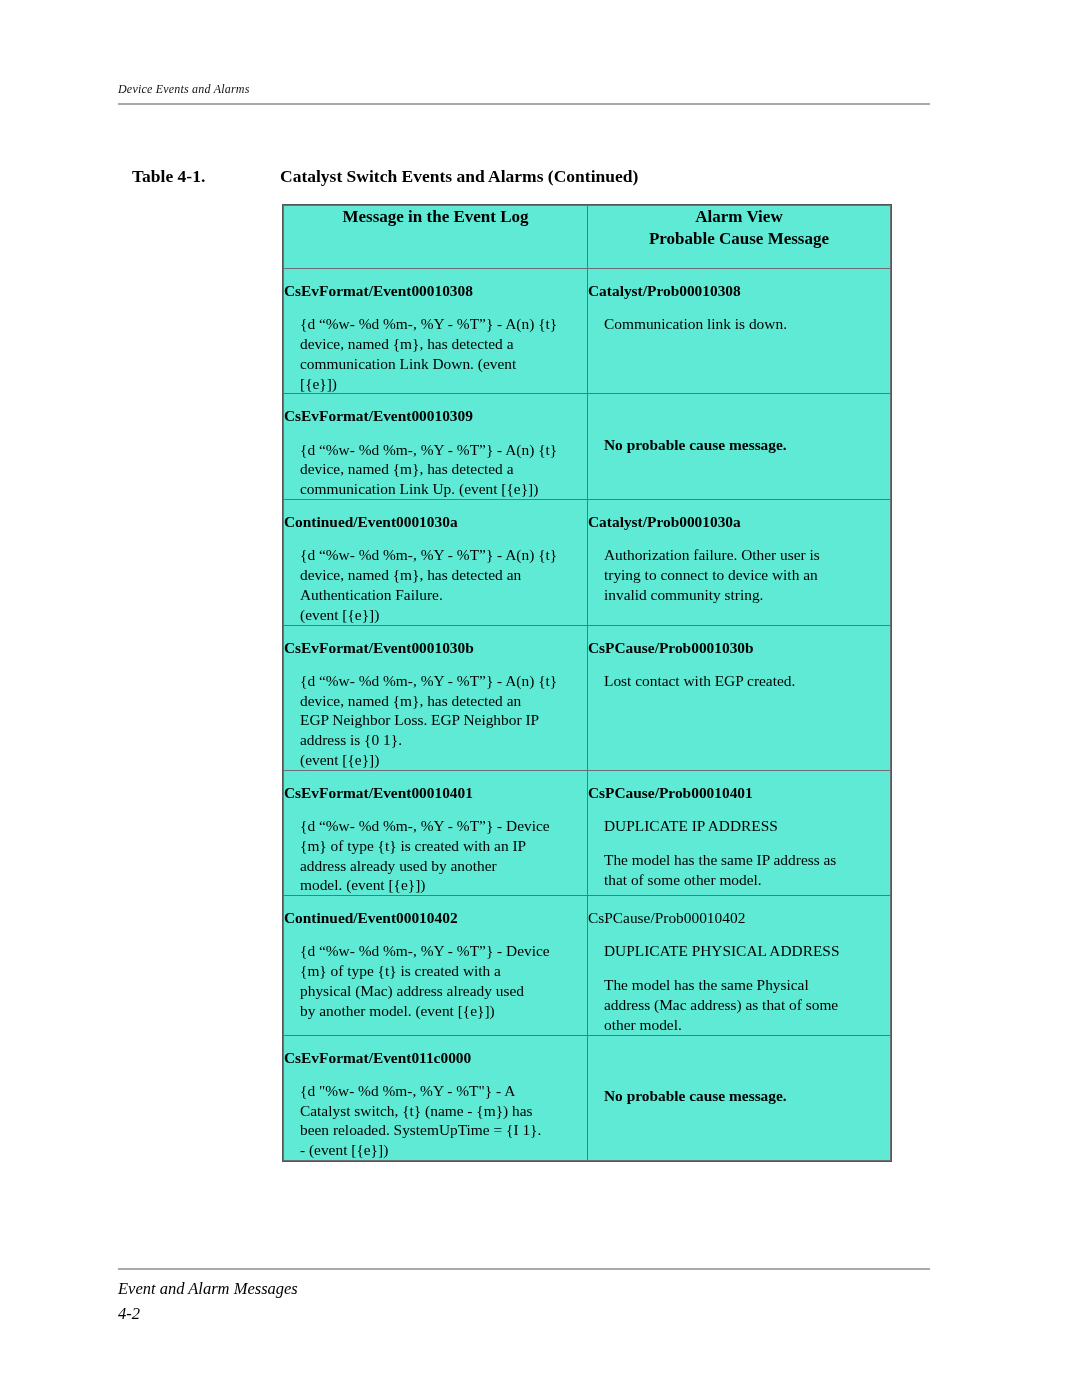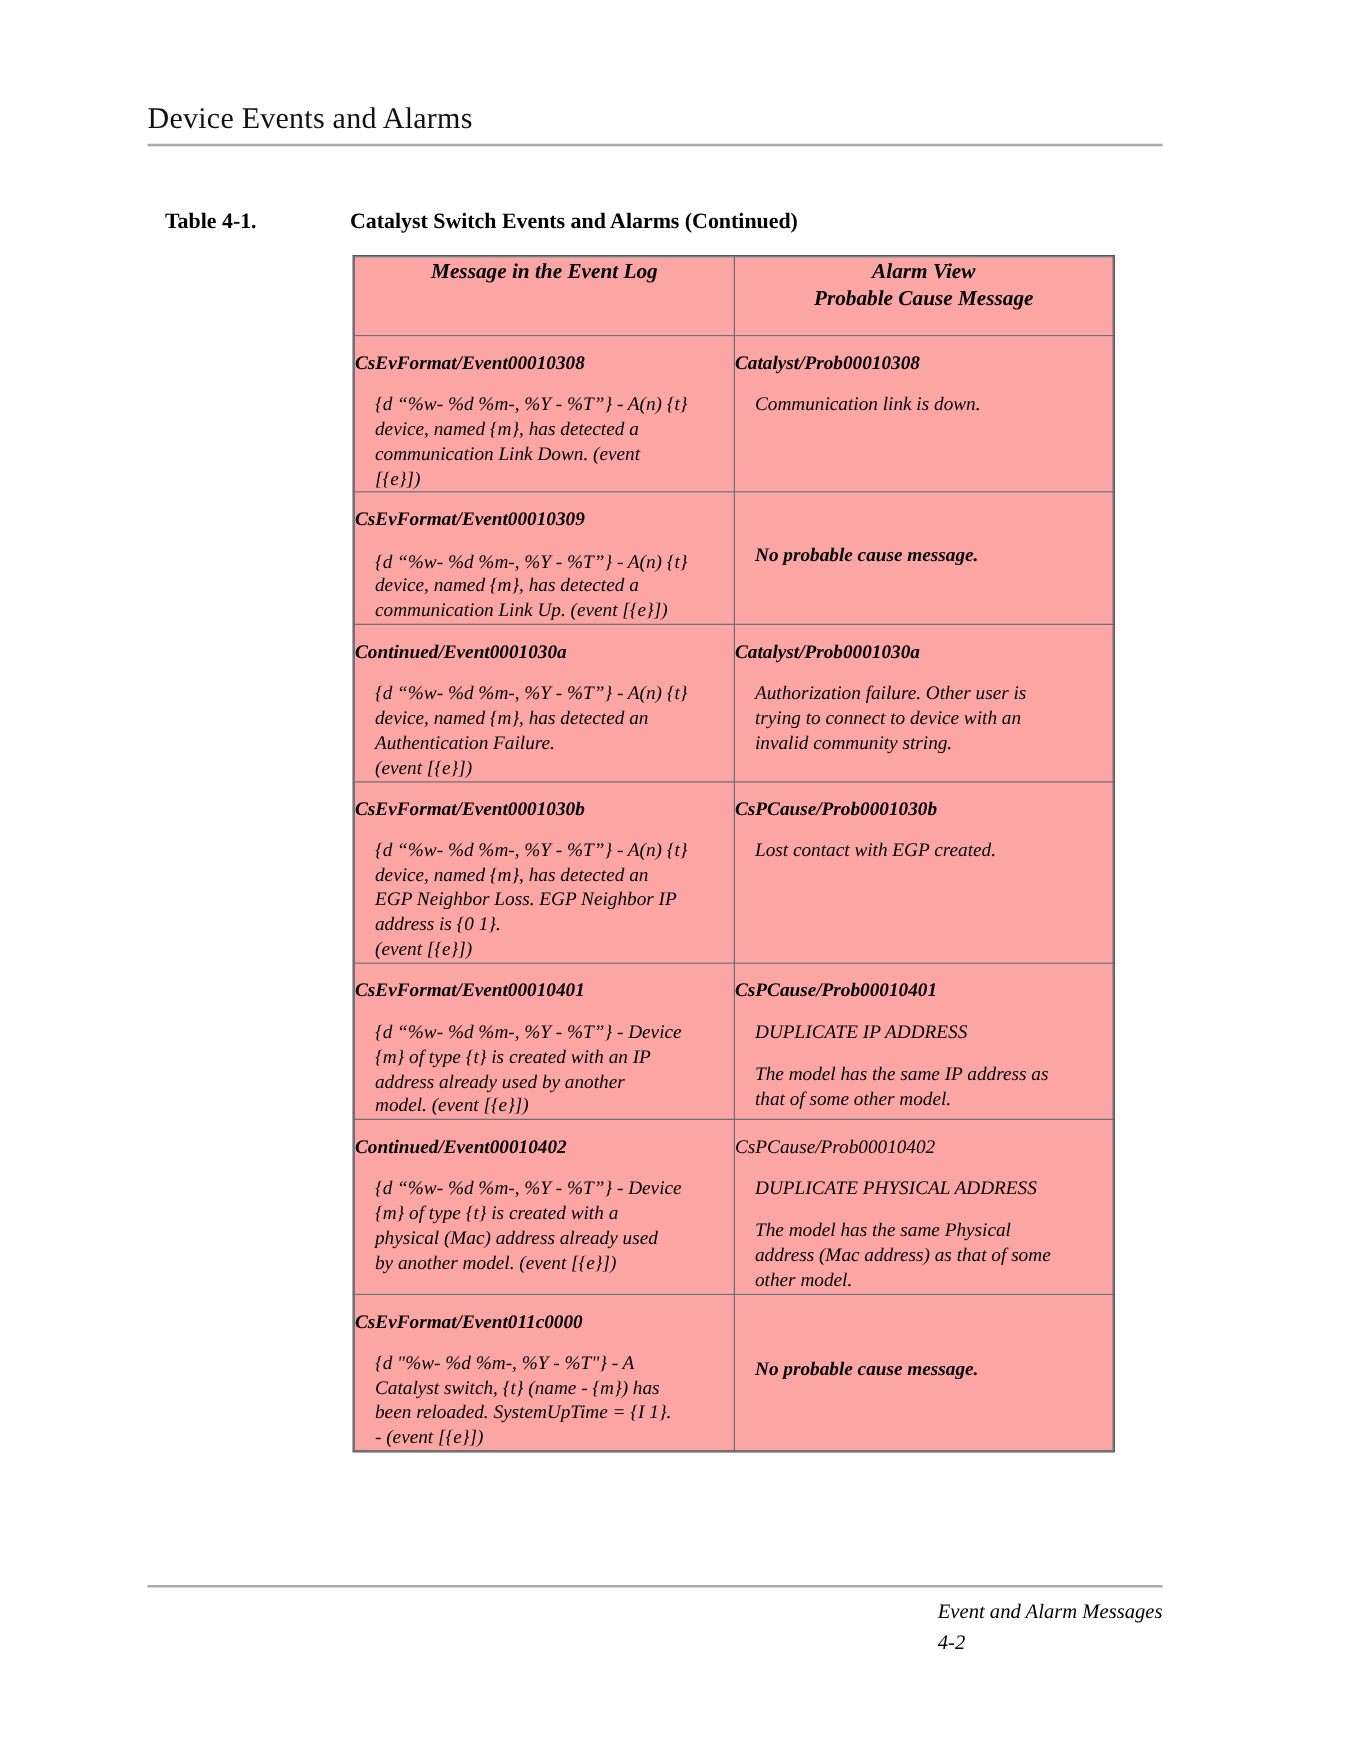--- a/index.html
+++ b/index.html
@@ -17,21 +17,22 @@
   }
 
   
   #running-head {
     position: absolute;
     left: 118px;
     top: 82px;
     width: 812px;
   }
   #running-head .rh-text {
-    font-size: 24px;
+    font-style: italic;
+    font-size: 12px;
     letter-spacing: 0.2px;
     color: #111;
     display: block;
     padding-bottom: 6px;
   }
   #running-head .rh-rule {
     display: block;
     height: 2px;
     background: #a9a9ad;
     width: 100%;
@@ -65,22 +66,21 @@
     table-layout: fixed;
   }
   #events-table col.c-left  { width: 304px; }
   #events-table col.c-right { width: 303px; }
 
   #events-table th,
   #events-table td {
     border: 1px solid #6e6e73;
     vertical-align: top;
     padding: 0;
-    background: #fca5a5;
-    font-style: italic;
+    background: #5eead4;
   }
 
   
   #events-table {
     outline: 1px solid #555;
   }
 
   thead th {
     text-align: center;
     font-weight: bold;
@@ -130,21 +130,21 @@
   }
   #page-footer .ft-rule {
     display: block;
     height: 2px;
     background: #a9a9ad;
     width: 100%;
     margin-bottom: 7px;
   }
   #page-footer .ft-cols {
     display: flex;
-    justify-content: flex-end;
+    justify-content: flex-start;
     align-items: flex-start;
   }
   #page-footer .ft-left,
   #page-footer .ft-right {
     font-style: italic;
     font-size: 16.5px;
     line-height: 1.5;
   }
   #page-footer .ft-right {
     text-align: right;

